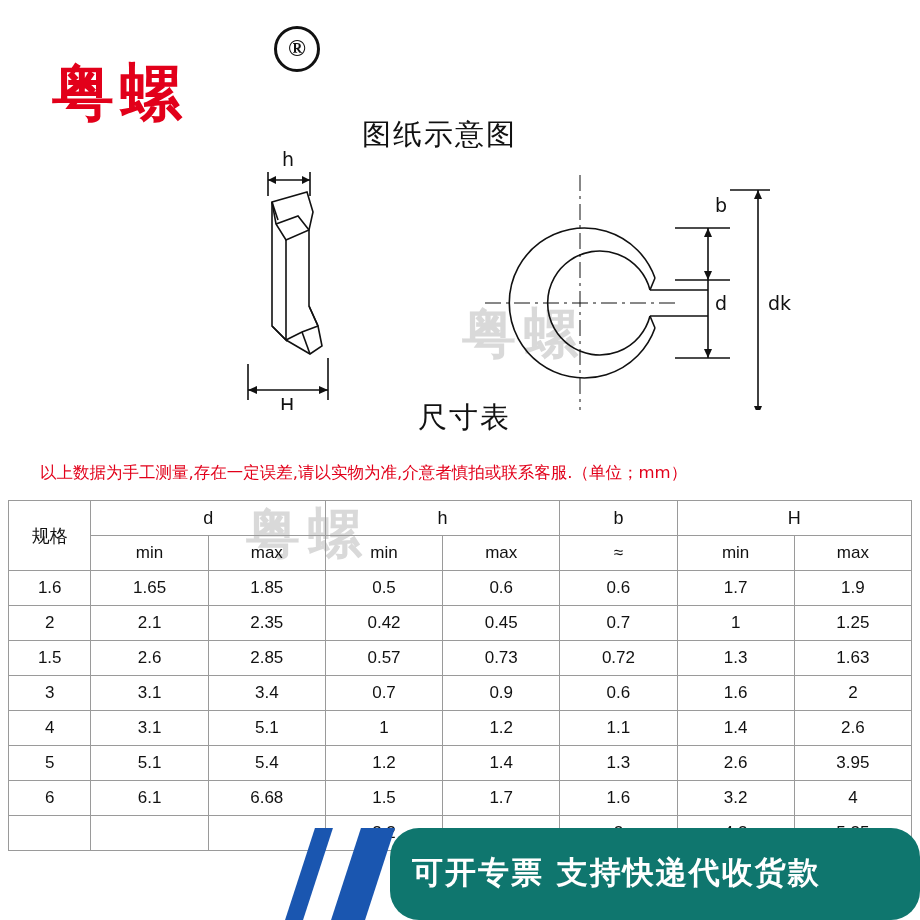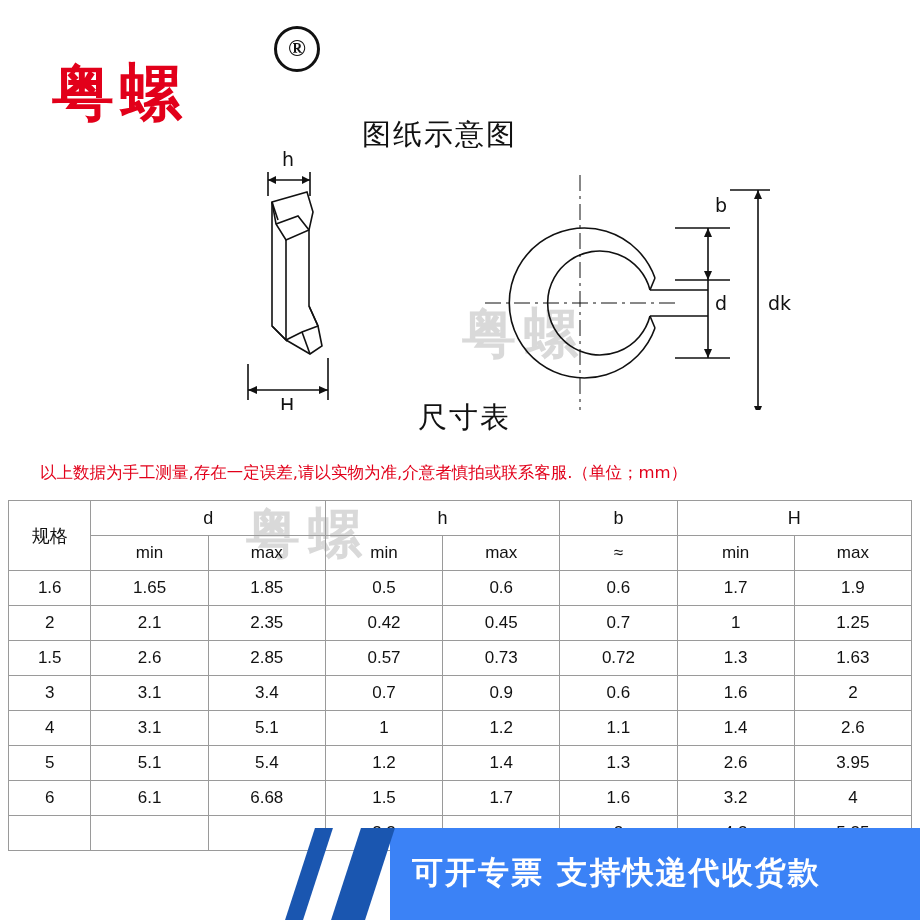--- a/index.html
+++ b/index.html
@@ -146,21 +146,22 @@
     font-size: 48px;
     font-weight: bold;
     color: #e2001a;
     font-family: "DejaVu Sans", sans-serif;
     letter-spacing: 3px;
   }
   .banner-right {
     position: absolute;
     left: 390px; top: 0;
     width: 530px; height: 92px;
-    background: #3b82f6;
+    background: #0f766e;
+    border-radius: 29px;
   }
   .banner-right-text {
     position: absolute;
     left: 22px;
     top: 24px;
     font-size: 31px;
     font-weight: bold;
     color: #ffffff;
     font-family: "DejaVu Sans", sans-serif;
     letter-spacing: 2px;

